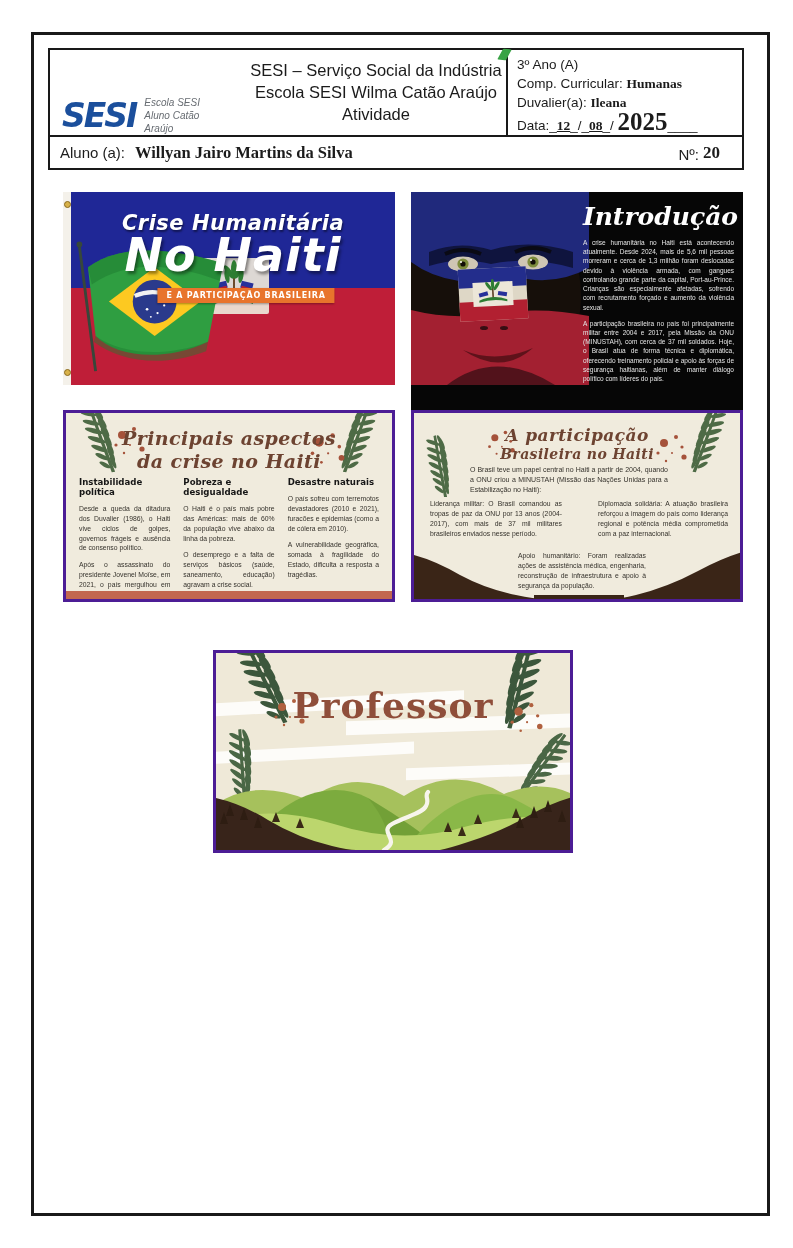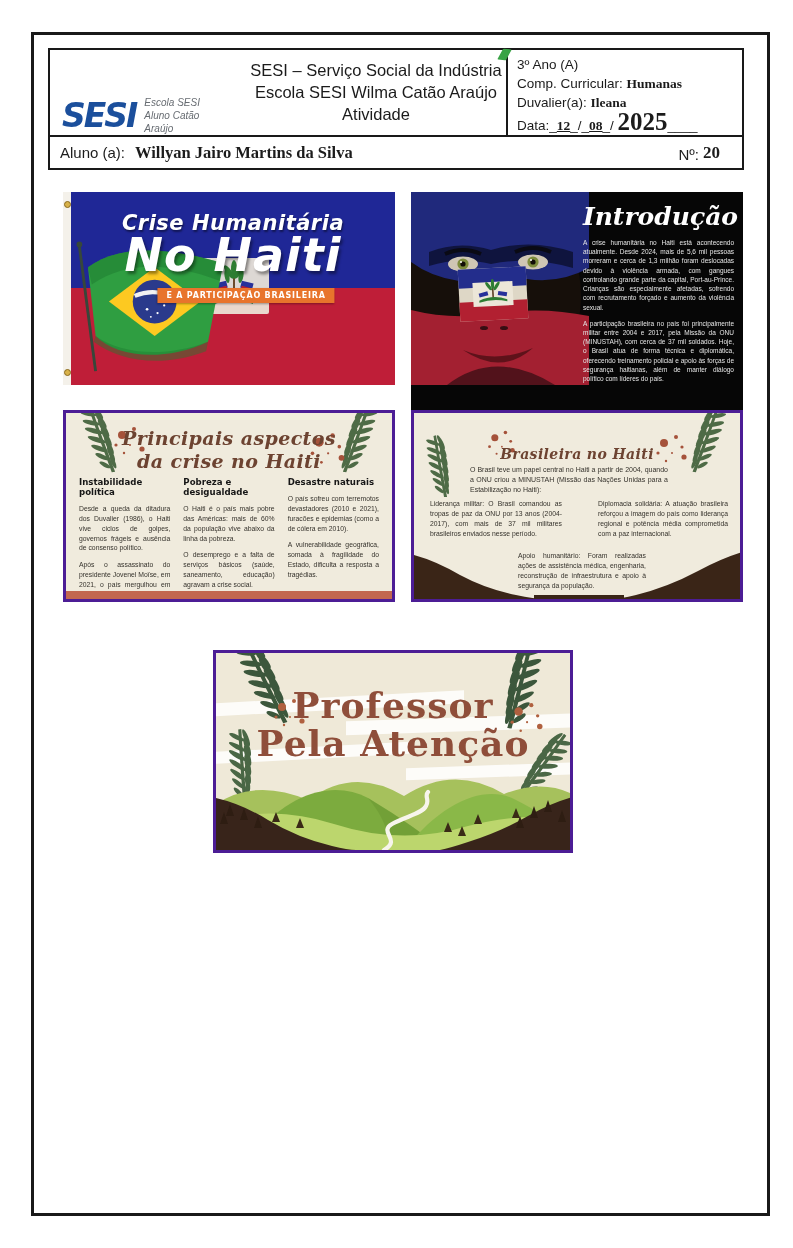--- a/index.html
+++ b/index.html
@@ -305,20 +305,21 @@
       </svg>
     <svg class="abs fern-r" viewBox="0 0 100 100">
         <use href="#fern" fill="#4e6b46"></use>
       </svg>
     <svg class="abs splat splat-l" viewBox="0 0 34 34">
         <use href="#splat" fill="#a5523a"></use>
       </svg>
     <svg class="abs splat splat-r" viewBox="0 0 34 34">
         <use href="#splat" fill="#a5523a"></use>
       </svg>
+    <div class="abs s4-t1">A participação</div>
     <div class="abs s4-t2">Brasileira no Haiti</div>
     <p class="abs jp s4-intro">O Brasil teve um papel central no Haiti a partir de 2004, quando a ONU criou a MINUSTAH (Missão das Nações Unidas para a Estabilização no Haiti):</p>
     <p class="abs jp s4-cl">Liderança militar: O Brasil comandou as tropas de paz da ONU por 13 anos (2004-2017), com mais de 37 mil militares brasileiros enviados nesse período.</p>
     <p class="abs jp s4-cr">Diplomacia solidária: A atuação brasileira reforçou a imagem do país como liderança regional e potência média comprometida com a paz internacional.</p>
     <p class="abs jp s4-cb">Apoio humanitário: Foram realizadas ações de assistência médica, engenharia, reconstrução de infraestrutura e apoio à segurança da população.</p>
     <svg class="abs corners4" viewBox="0 0 332 54">
       <path d="M0,54 V10 Q22,16 46,30 Q72,44 102,50 Q120,54 132,54 Z" fill="#3a2517"></path>
       <path d="M332,54 V6 Q310,12 284,26 Q254,42 222,50 Q206,54 196,54 Z" fill="#3a2517"></path>
       <rect x="120" y="50" width="90" height="4" fill="#3a2517"></rect>
     </svg>
@@ -341,21 +342,20 @@
     <svg class="abs f-mr" viewBox="0 0 100 100">
         <use href="#fern" fill="#4a6745"></use>
       </svg>
     <svg class="abs splat splat-l" viewBox="0 0 34 34">
         <use href="#splat" fill="#b0603f"></use>
       </svg>
     <svg class="abs splat splat-r" viewBox="0 0 34 34">
         <use href="#splat" fill="#b0603f"></use>
       </svg>
     <div class="abs s5-t1">Professor</div>
-    <div class="abs s5-t2">Pela Atenção</div>
     <svg class="abs landscape" viewBox="0 0 360 94">
       <path d="M0,48 Q40,22 92,44 Q138,10 188,40 Q238,8 288,38 Q328,22 360,40 V94 H0 Z" fill="#a6c15c"></path>
       <path d="M26,94 C70,34 118,24 152,42 C185,62 210,80 228,94 Z" fill="#7cab3e"></path>
       <path d="M152,42 C160,52 170,64 176,94 L228,94 C210,80 185,62 152,42 Z" fill="#6c9a34" opacity="0.6"></path>
       <path d="M188,94 C228,44 268,30 296,42 C326,56 348,76 360,88 V94 Z" fill="#8ab848"></path>
       <path d="M0,94 V66 Q56,48 118,68 Q186,90 252,70 Q318,54 360,66 V94 Z" fill="#bcd66d"></path>
       <path d="M168,94 C186,84 162,76 176,68 C190,60 206,58 210,50 C214,44 208,40 212,36" fill="none" stroke="#f7f5ec" stroke-width="4.2" stroke-linecap="round"></path>
       <g fill="#3a2a16">
         <polygon points="60,56 56,66 64,66"></polygon>
           <polygon points="84,62 80,72 88,72"></polygon>

